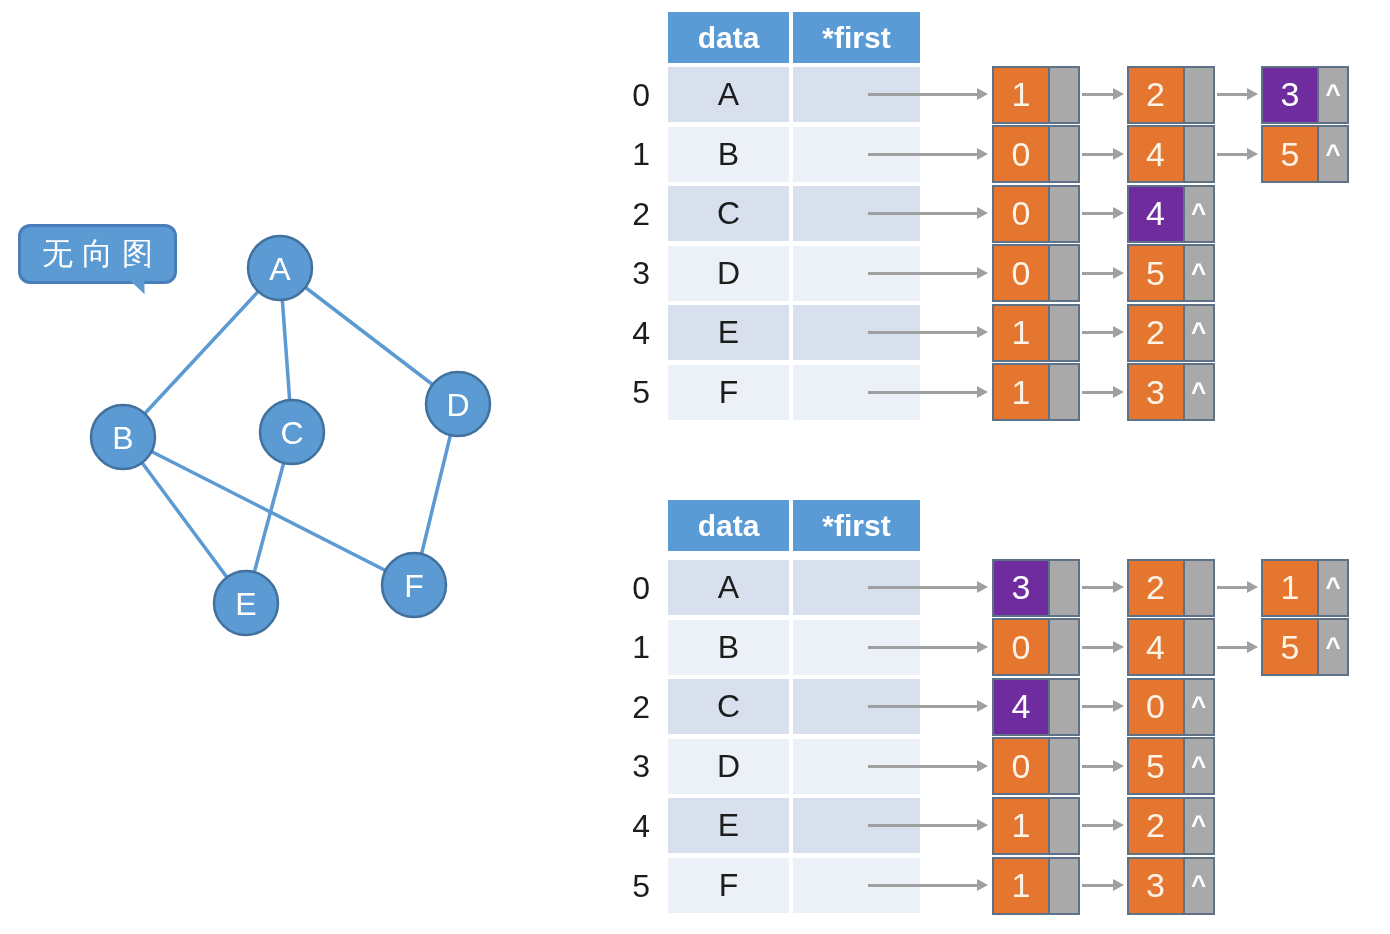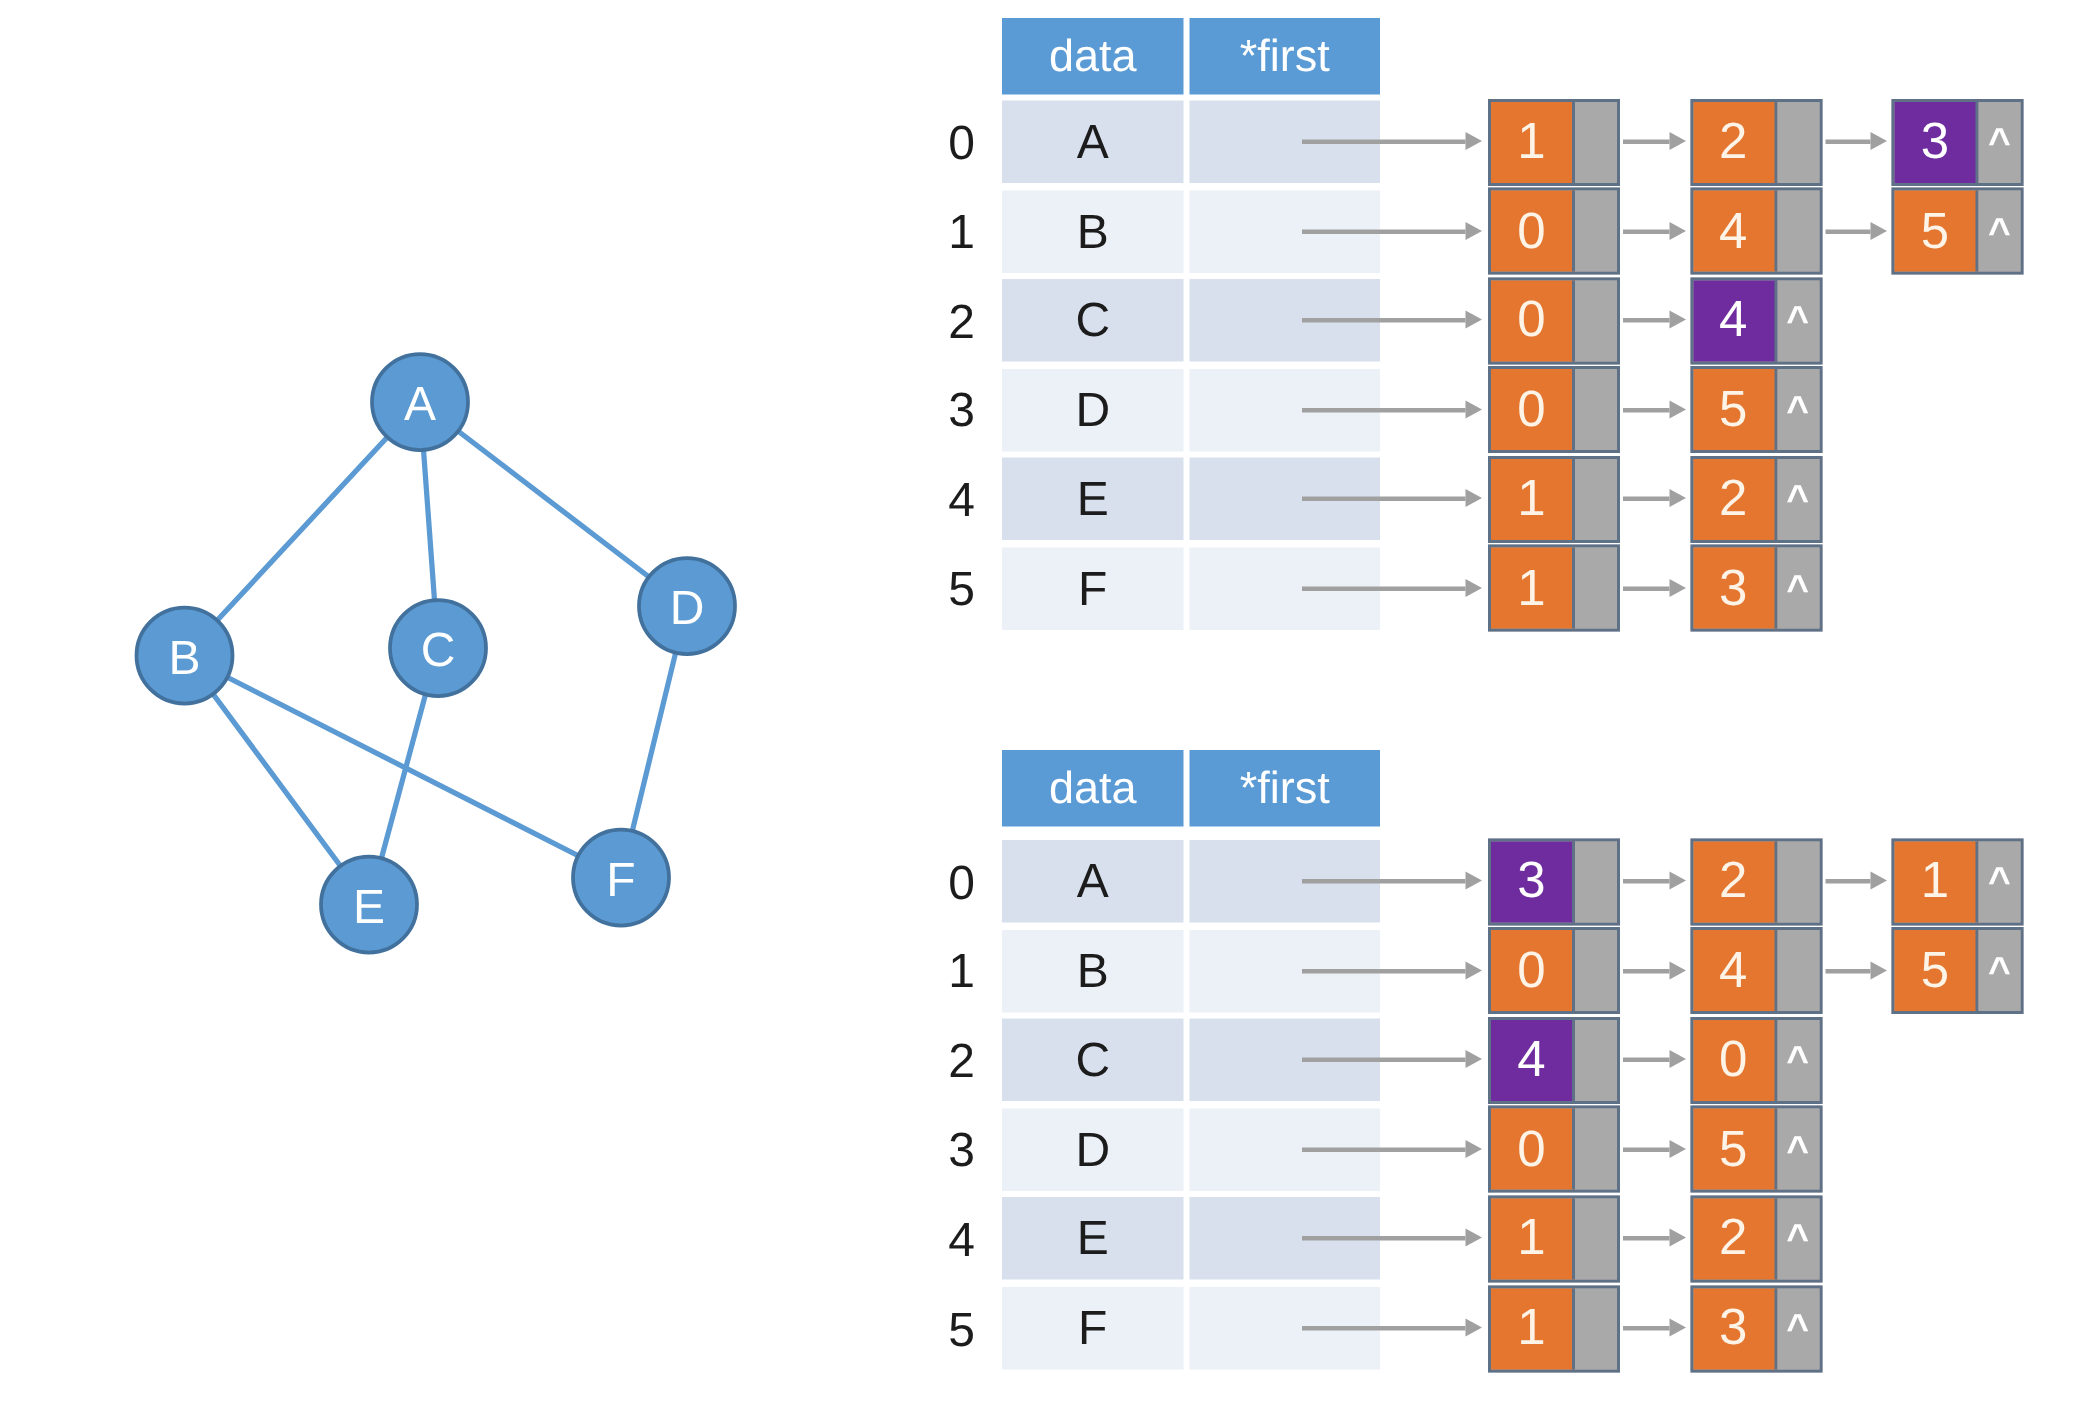--- a/index.html
+++ b/index.html
@@ -20,21 +20,21 @@
   .bubble::after{
     content:"";position:absolute;left:98px;bottom:-29px;width:0;height:0;
     border:13px solid transparent;border-top:31px solid #5b9ad2;
     transform:rotate(-24deg);transform-origin:50% 0;
   }
   
   .graph-svg{position:absolute;left:0;top:0;pointer-events:none;}
   
   .abs{position:absolute;}
   .cell{display:flex;align-items:center;justify-content:center;color:#1c1c1c;}
-  .cell.header{background:#5b9bd5;color:#ffffff;font-weight:normal;font-size:30px;text-align:right;}
+  .cell.header{background:#5b9bd5;color:#ffffff;font-weight:bold;font-size:30px;text-align:right;}
   .cell.stripe-dark{background:#d8e0ee;}
   .cell.stripe-light{background:#ecf0f7;}
   .row-index{color:#1c1c1c;font-size:32px;text-align:right;line-height:40px;}
   .vertex{font-size:32px;}
   
   .lnode{
     display:flex;border:2px solid #5f7187;background:#a9a9a9;
   }
   .lnode-val{
     flex:0 0 56px;background:#e4762f;color:#fdf3e7;font-size:34px;
@@ -72,20 +72,23 @@
       <text x="123" y="438" text-anchor="middle" dominant-baseline="central" fill="#ffffff" font-size="32" font-family="&quot;Liberation Sans&quot;,&quot;DejaVu Sans&quot;,sans-serif">B</text>
       <circle cx="292" cy="432" r="32" fill="#5b9ad2" stroke="#41719c" stroke-width="2.5"></circle>
       <text x="292" y="433" text-anchor="middle" dominant-baseline="central" fill="#ffffff" font-size="32" font-family="&quot;Liberation Sans&quot;,&quot;DejaVu Sans&quot;,sans-serif">C</text>
       <circle cx="458" cy="404" r="32" fill="#5b9ad2" stroke="#41719c" stroke-width="2.5"></circle>
       <text x="458" y="405" text-anchor="middle" dominant-baseline="central" fill="#ffffff" font-size="32" font-family="&quot;Liberation Sans&quot;,&quot;DejaVu Sans&quot;,sans-serif">D</text>
       <circle cx="246" cy="603" r="32" fill="#5b9ad2" stroke="#41719c" stroke-width="2.5"></circle>
       <text x="246" y="604" text-anchor="middle" dominant-baseline="central" fill="#ffffff" font-size="32" font-family="&quot;Liberation Sans&quot;,&quot;DejaVu Sans&quot;,sans-serif">E</text>
       <circle cx="414" cy="585" r="32" fill="#5b9ad2" stroke="#41719c" stroke-width="2.5"></circle>
       <text x="414" y="586" text-anchor="middle" dominant-baseline="central" fill="#ffffff" font-size="32" font-family="&quot;Liberation Sans&quot;,&quot;DejaVu Sans&quot;,sans-serif">F</text>
     </svg>
+  <div class="bubble">
+    <span>无向图</span>
+  </div>
   <div class="abs" id="adj-top" style="left:0;top:0;width:1390px;height:934px;pointer-events:none;">
       <div class="cell header abs" style="left: 668px; top: 12px; width: 121px; height: 51px;">data</div>
       <div class="cell header abs" style="left: 793px; top: 12px; width: 127px; height: 51px;">*first</div>
       <div class="row-index abs" style="left: 596px; top: 74.5px; width: 54px; height: 40px;">0</div>
       <div class="cell vertex stripe-dark abs" style="left: 668px; top: 67px; width: 121px; height: 55px;">A</div>
       <div class="cell stripe-dark abs" style="left: 793px; top: 67px; width: 127px; height: 55px;"></div>
       <div class="arrow abs" style="left: 868px; top: 93px; width: 109px; height: 3px;"></div>
       <div class="lnode abs" style="left: 992px; top: 65.5px; width: 88px; height: 58px;">
         <div class="lnode-val">1</div>
         <div class="lnode-ptr"></div>

